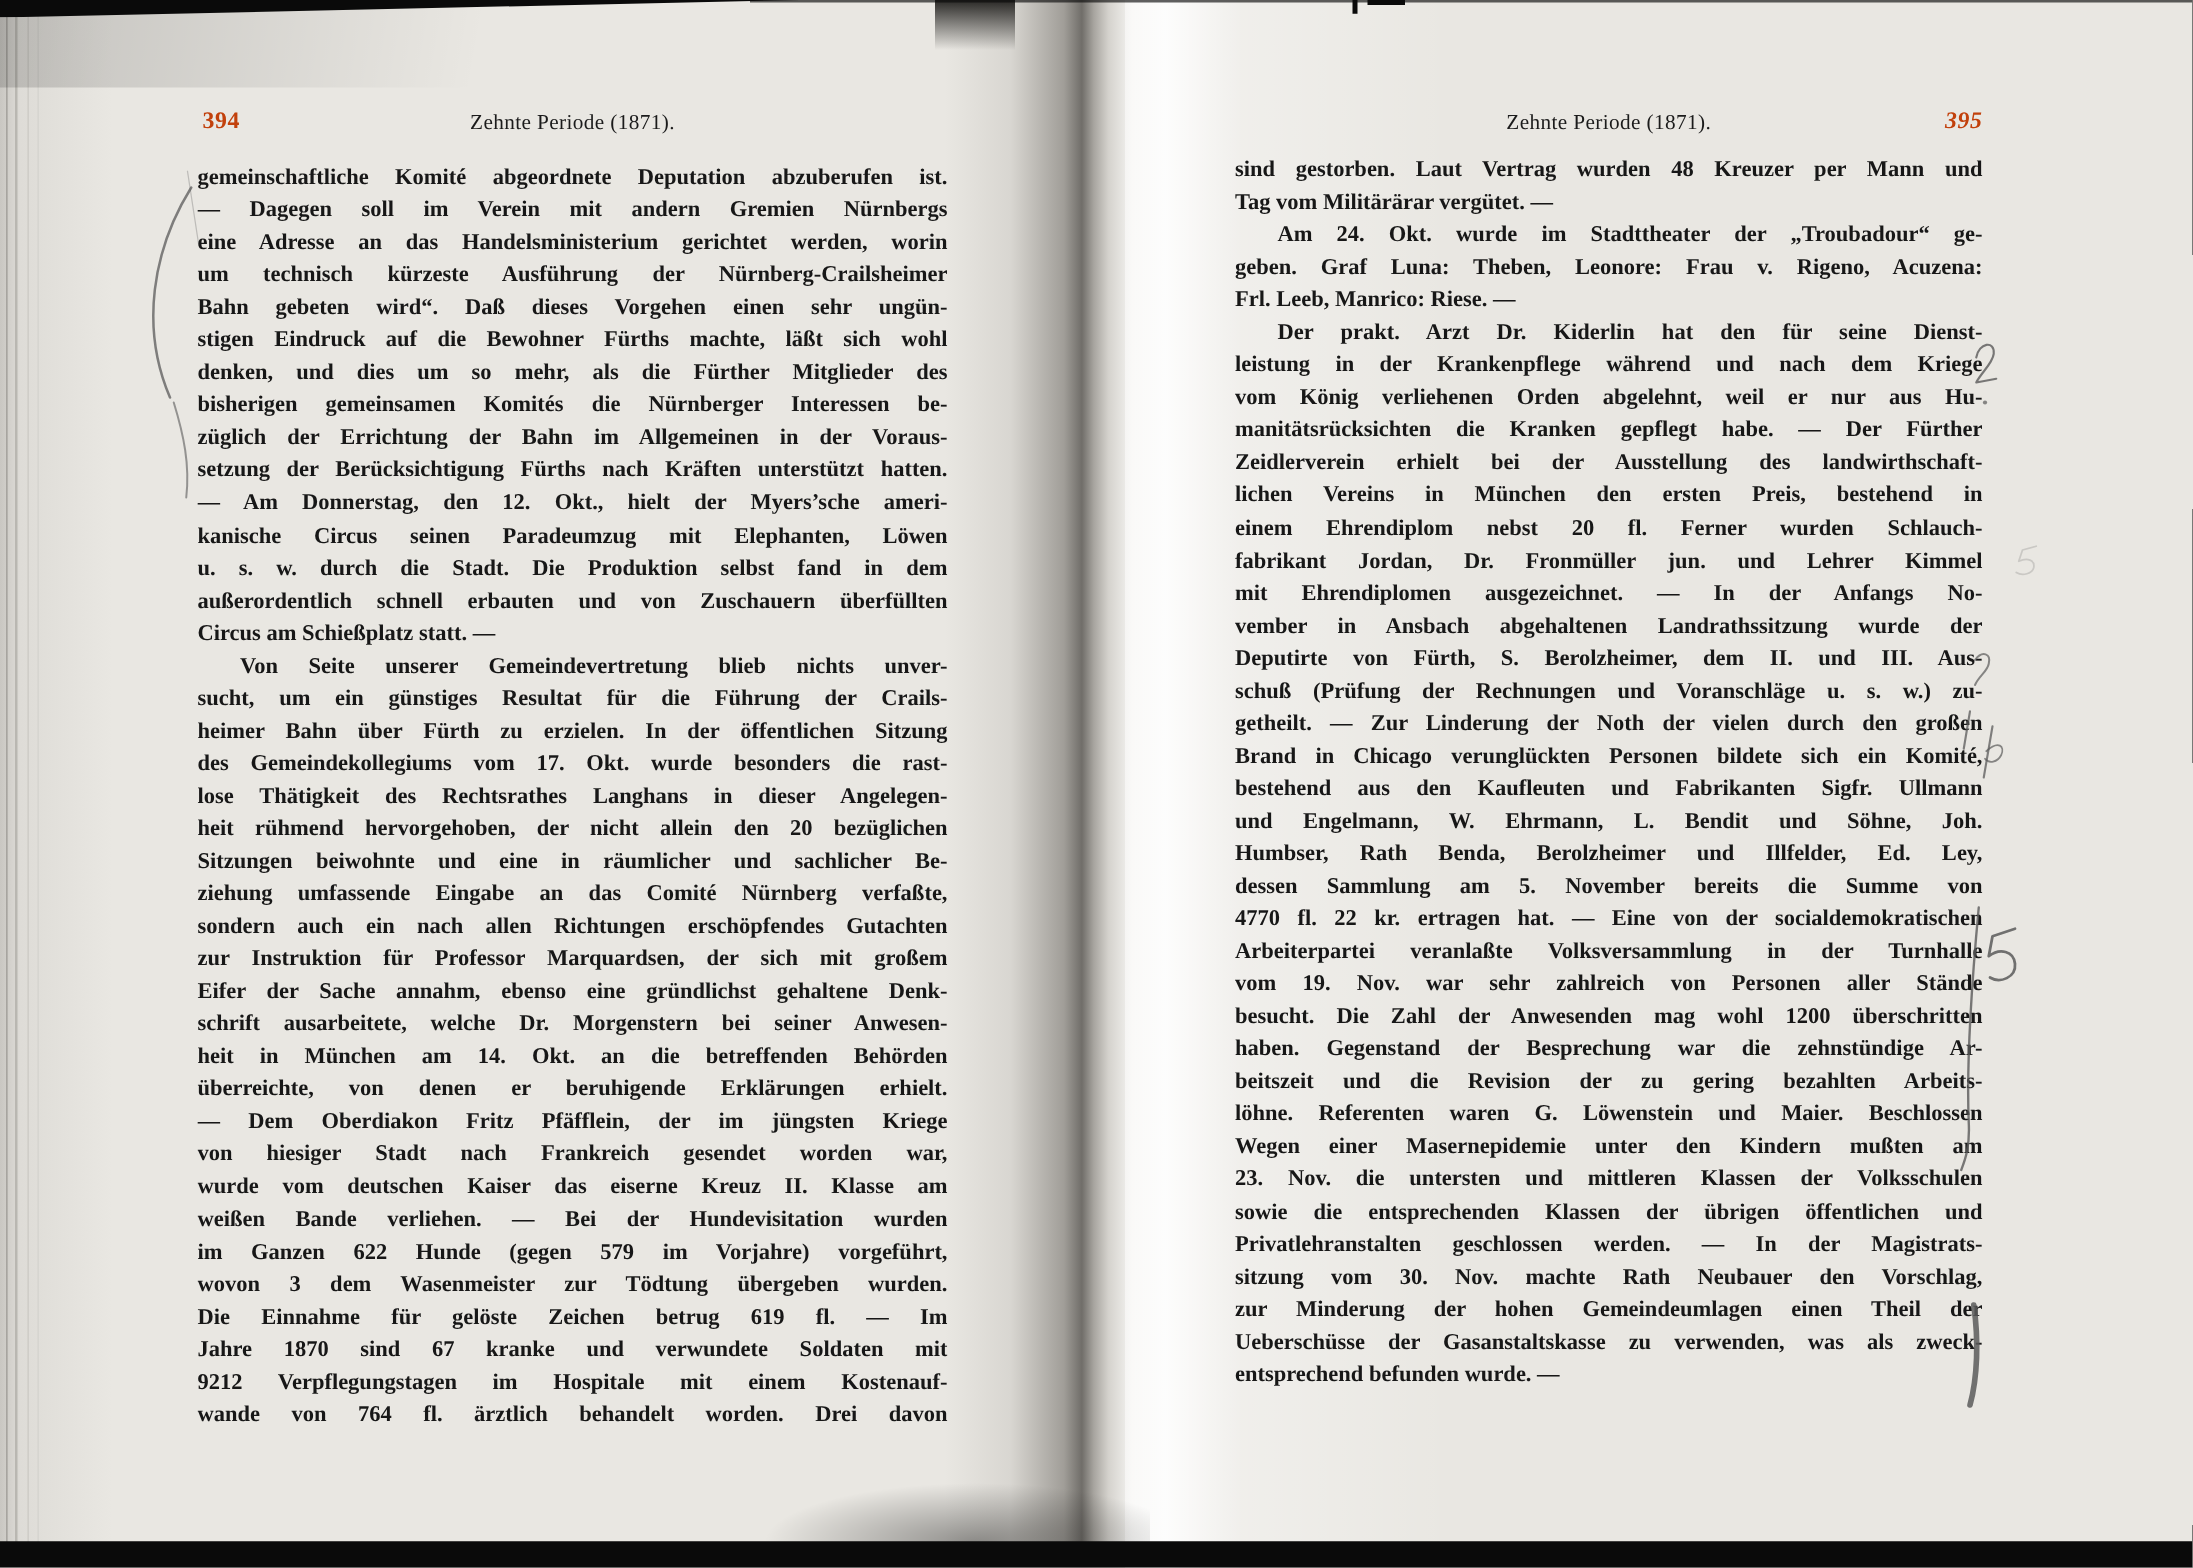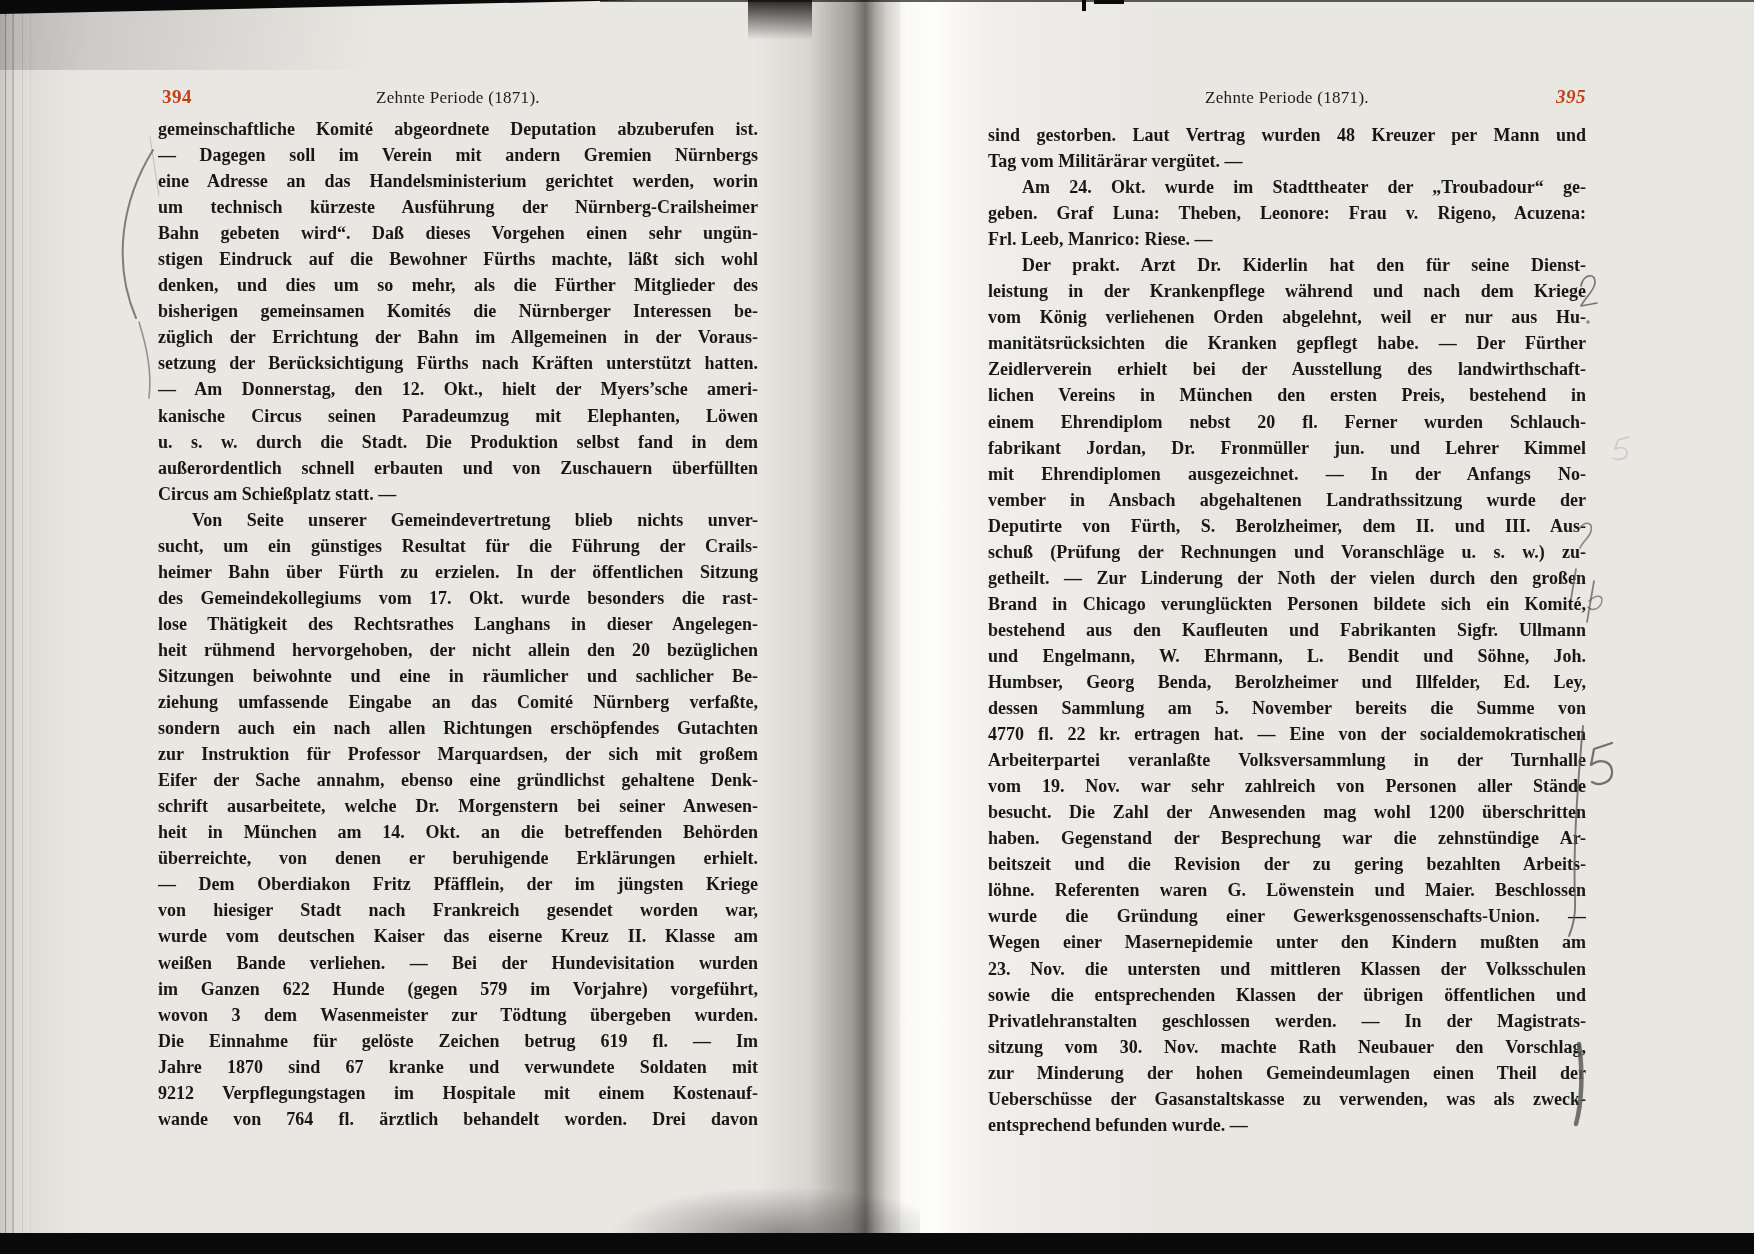--- a/index.html
+++ b/index.html
@@ -71,21 +71,21 @@
 
   <div class="shade top-hairline"></div>
   <div class="shade top-wedge"></div>
   <div class="shade top-tick-a"></div>
   <div class="shade top-tick-b"></div>
   <div class="shade bottom-strip"></div>
 
   <div>
     <div class="page-head-num" style="left:162px;top:86px;">394</div>
     <div class="page-head-title" style="left:158px;top:88px;width:600px;">Zehnte Periode (1871).</div>
-    <div class="text-col" style="left:158px;top:116px;width:600px;">
+    <div class="text-col" style="left:158px;top:128px;width:600px;">
         <div class="tline">gemeinschaftliche Komité abgeordnete Deputation abzuberufen ist.</div>
         <div class="tline">— Dagegen soll im Verein mit andern Gremien Nürnbergs</div>
         <div class="tline">eine Adresse an das Handelsministerium gerichtet werden, worin</div>
         <div class="tline">um technisch kürzeste Ausführung der Nürnberg-Crailsheimer</div>
         <div class="tline">Bahn gebeten wird“. Daß dieses Vorgehen einen sehr ungün-</div>
         <div class="tline">stigen Eindruck auf die Bewohner Fürths machte, läßt sich wohl</div>
         <div class="tline">denken, und dies um so mehr, als die Fürther Mitglieder des</div>
         <div class="tline">bisherigen gemeinsamen Komités die Nürnberger Interessen be-</div>
         <div class="tline">züglich der Errichtung der Bahn im Allgemeinen in der Voraus-</div>
         <div class="tline">setzung der Berücksichtigung Fürths nach Kräften unterstützt hatten.</div>
@@ -139,30 +139,29 @@
         <div class="tline">einem Ehrendiplom nebst 20 fl.  Ferner wurden Schlauch-</div>
         <div class="tline">fabrikant Jordan, Dr. Fronmüller jun. und Lehrer Kimmel</div>
         <div class="tline">mit Ehrendiplomen ausgezeichnet. — In der Anfangs No-</div>
         <div class="tline">vember in Ansbach abgehaltenen Landrathssitzung wurde der</div>
         <div class="tline">Deputirte von Fürth, S. Berolzheimer, dem II. und III. Aus-</div>
         <div class="tline">schuß (Prüfung der Rechnungen und Voranschläge u. s. w.) zu-</div>
         <div class="tline">getheilt. — Zur Linderung der Noth der vielen durch den großen</div>
         <div class="tline">Brand in Chicago verunglückten Personen bildete sich ein Komité,</div>
         <div class="tline">bestehend aus den Kaufleuten und Fabrikanten Sigfr. Ullmann</div>
         <div class="tline">und Engelmann, W. Ehrmann, L. Bendit und Söhne, Joh.</div>
-        <div class="tline">Humbser, Georg Benda, Berolzheimer und Illfelder, Ed. Ley,</div>
+        <div class="tline">Humbser, Rath Benda, Berolzheimer und Illfelder, Ed. Ley,</div>
         <div class="tline">dessen Sammlung am 5. November bereits die Summe von</div>
         <div class="tline">4770 fl. 22 kr. ertragen hat. — Eine von der socialdemokratischen</div>
         <div class="tline">Arbeiterpartei veranlaßte Volksversammlung in der Turnhalle</div>
         <div class="tline">vom 19. Nov. war sehr zahlreich von Personen aller Stände</div>
         <div class="tline">besucht.  Die Zahl der Anwesenden mag wohl 1200 überschritten</div>
         <div class="tline">haben.  Gegenstand der Besprechung war die zehnstündige Ar-</div>
         <div class="tline">beitszeit und die Revision der zu gering bezahlten Arbeits-</div>
         <div class="tline">löhne.  Referenten waren G. Löwenstein und Maier.  Beschlossen</div>
-        <div class="tline">wurde die Gründung einer Gewerksgenossenschafts-Union. —</div>
         <div class="tline">Wegen einer Masernepidemie unter den Kindern mußten am</div>
         <div class="tline">23. Nov. die untersten und mittleren Klassen der Volksschulen</div>
         <div class="tline">sowie die entsprechenden Klassen der übrigen öffentlichen und</div>
         <div class="tline">Privatlehranstalten geschlossen werden. — In der Magistrats-</div>
         <div class="tline">sitzung vom 30. Nov. machte Rath Neubauer den Vorschlag,</div>
         <div class="tline">zur Minderung der hohen Gemeindeumlagen einen Theil der</div>
         <div class="tline">Ueberschüsse der Gasanstaltskasse zu verwenden, was als zweck-</div>
         <div class="tline endline">entsprechend befunden wurde. —</div>
       </div>
   </div>

